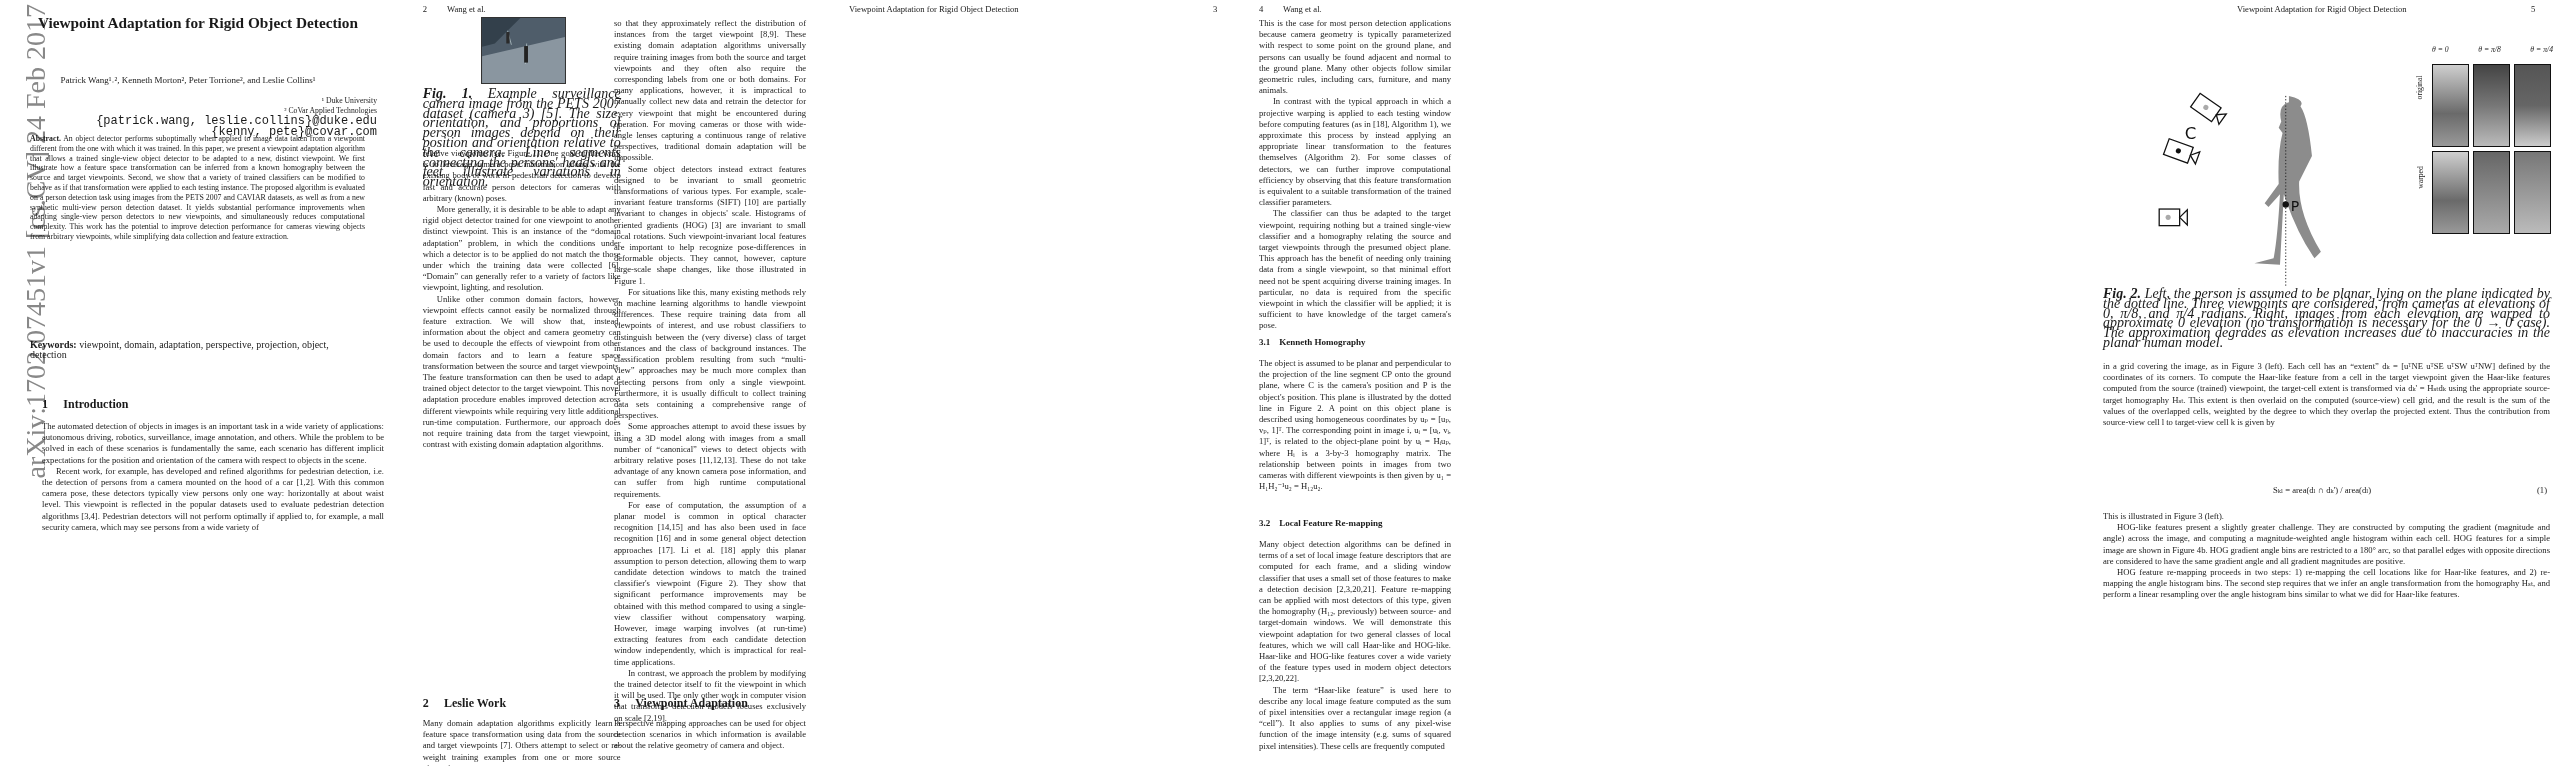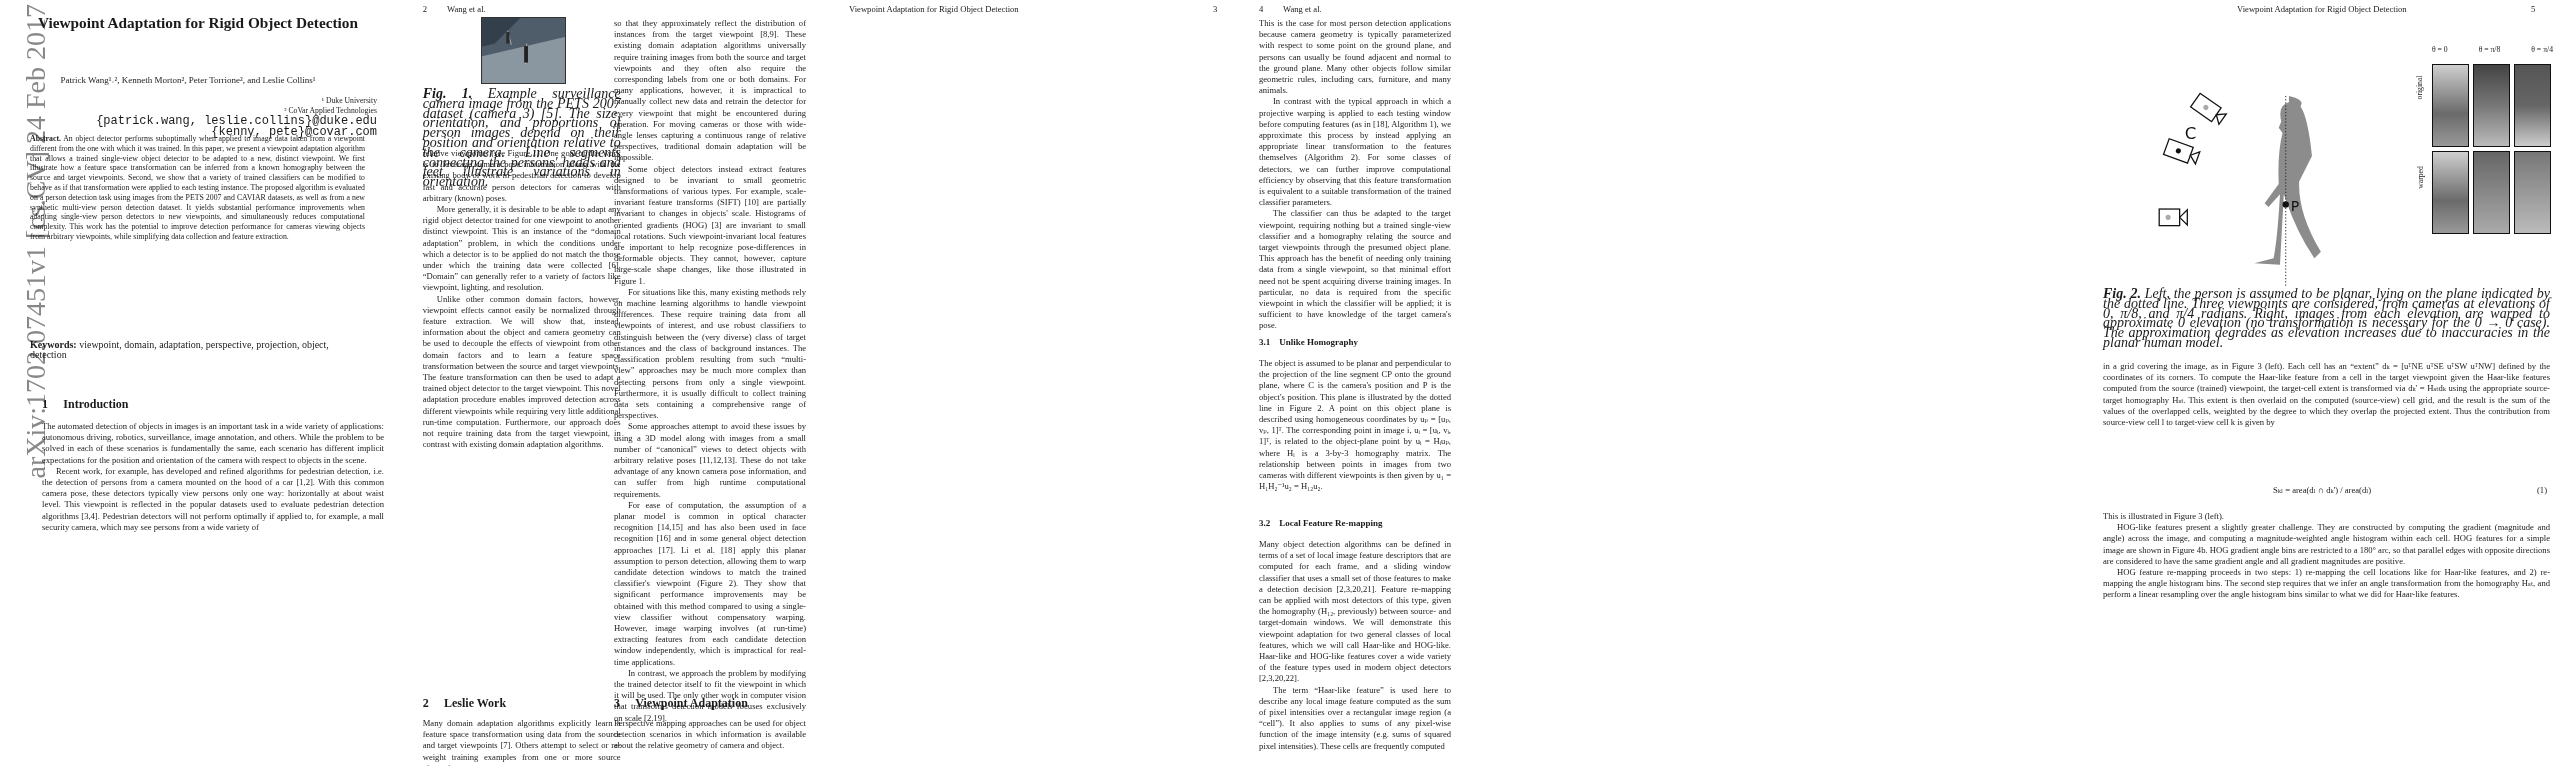--- a/index.html
+++ b/index.html
@@ -127,21 +127,21 @@
 
 <div class="page p4">
   <div class="runhead" style="left:14px;">4</div>
   <div class="runhead" style="left:38px;">Wang et al.</div>
   <div class="col" style="left:14px; top:18px; width:192px;">
     <p class="noind">This is the case for most person detection applications because camera geometry is typically parameterized with respect to some point on the ground plane, and persons can usually be found adjacent and normal to the ground plane. Many other objects follow similar geometric rules, including cars, furniture, and many animals.</p>
     <p>In contrast with the typical approach in which a projective warping is applied to each testing window before computing features (as in [18], Algorithm 1), we approximate this process by instead applying an appropriate linear transformation to the features themselves (Algorithm 2). For some classes of detectors, we can further improve computational efficiency by observing that this feature transformation is equivalent to a suitable transformation of the trained classifier parameters.</p>
     <p>The classifier can thus be adapted to the target viewpoint, requiring nothing but a trained single-view classifier and a homography relating the source and target viewpoints through the presumed object plane. This approach has the benefit of needing only training data from a single viewpoint, so that minimal effort need not be spent acquiring diverse training images. In particular, no data is required from the specific viewpoint in which the classifier will be applied; it is sufficient to have knowledge of the target camera's pose.</p>
   </div>
   <h3 class="sub" style="left:14px; top:337px;">
-    <span class="num" style="margin-right:9px;">3.1</span><span>Unlike Homography</span>
+    <span class="num" style="margin-right:9px;">3.1</span><span>Kenneth Homography</span>
   </h3>
   <div class="col" style="left:14px; top:358px; width:192px;">
     <p class="noind">The object is assumed to be planar and perpendicular to the projection of the line segment CP onto the ground plane, where C is the camera's position and P is the object's position. This plane is illustrated by the dotted line in Figure 2. A point on this object plane is described using homogeneous coordinates by uₚ = [uₚ, vₚ, 1]ᵀ. The corresponding point in image i, uᵢ = [uᵢ, vᵢ, 1]ᵀ, is related to the object-plane point by uᵢ = Hᵢuₚ, where Hᵢ is a 3-by-3 homography matrix. The relationship between points in images from two cameras with different viewpoints is then given by u₁ = H₁H₂⁻¹u₂ = H₁₂u₂.</p>
   </div>
   <h3 class="sub" style="left:14px; top:518px;">
     <span class="num" style="margin-right:9px;">3.2</span><span>Local Feature Re-mapping</span>
   </h3>
   <div class="col" style="left:14px; top:539px; width:192px;">
     <p class="noind">Many object detection algorithms can be defined in terms of a set of local image feature descriptors that are computed for each frame, and a sliding window classifier that uses a small set of those features to make a detection decision [2,3,20,21]. Feature re-mapping can be applied with most detectors of this type, given the homography (H₁₂, previously) between source- and target-domain windows. We will demonstrate this viewpoint adaptation for two general classes of local features, which we will call Haar-like and HOG-like. Haar-like and HOG-like features cover a wide variety of the feature types used in modern object detectors [2,3,20,22].</p>
     <p>The term “Haar-like feature” is used here to describe any local image feature computed as the sum of pixel intensities over a rectangular image region (a “cell”). It also applies to sums of any pixel-wise function of the image intensity (e.g. sums of squared pixel intensities). These cells are frequently computed</p>
@@ -171,21 +171,21 @@
         <circle cx="4" cy="0" r="4" fill="#aaa"></circle>
       </g>
       <path d="M225 110 q-18 5 -12 30 l-4 10 l6 8 q-8 30 -6 80 l-22 30 l6 6 l18 -20 q-4 70 -10 100 l-30 8 l40 2 l6 -110 q20 60 48 100 l10 -10 q-36 -60 -34 -110 l20 -40 q-6 -60 -18 -78 q8 -10 -18 -16z" fill="#8c8c8c"></path>
       <line x1="220" y1="100" x2="220" y2="400" stroke="#222" stroke-width="1.5" stroke-dasharray="2,3"></line>
       <circle cx="220" cy="270" r="5" fill="#111"></circle>
       <text x="228" y="280" font-family="DejaVu Sans, sans-serif" font-size="22" fill="#111">P</text>
     </svg>
   </div>
 
   <div style="position:absolute; left:498px; top:45px; width:140px; height:255px;">
-    <div style="position:absolute; top:0; left:19px; width:121px; display:flex; justify-content:space-between; font-size:7.7px;">
+    <div style="position:absolute; top:0; left:19px; width:121px; display:flex; justify-content:space-between; font-style:italic; font-size:7.7px;">
       <span>θ = 0</span>
       <span>θ = π/8</span>
       <span>θ = π/4</span>
     </div>
     <div style="position:absolute; left:-5.1px; top:38px; transform:rotate(-90deg); font-size:7.7px;">original</div>
     <div style="position:absolute; left:-3.8px; top:128px; transform:rotate(-90deg); font-size:7.7px;">warped</div>
     <div style="position:absolute; left:19px; top:19px; display:grid; grid-template-columns:repeat(3,37px); grid-template-rows:repeat(2,83px); gap:3.8px;">
       <div style="background:linear-gradient(#cfcfcf 0%, #6a6a6a 60%, #999 100%); border:0.6px solid #111;"></div>
       <div style="background:linear-gradient(#444 0%, #777 50%, #bbb 100%); border:0.6px solid #111;"></div>
       <div style="background:linear-gradient(#555 0%, #666 50%, #ccc 100%); border:0.6px solid #111;"></div>

